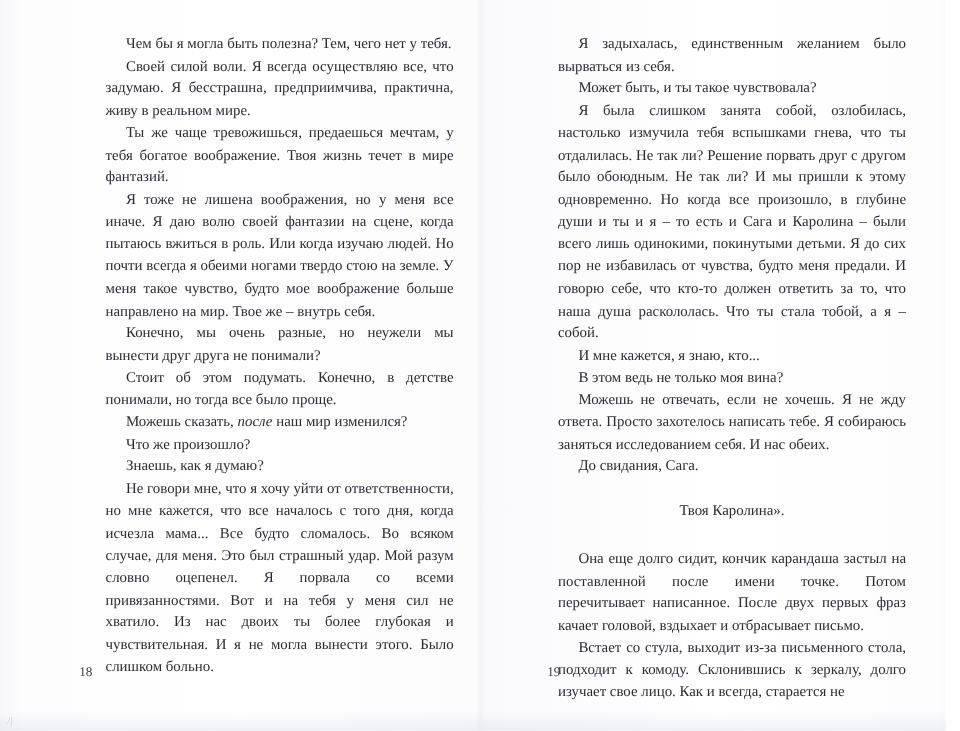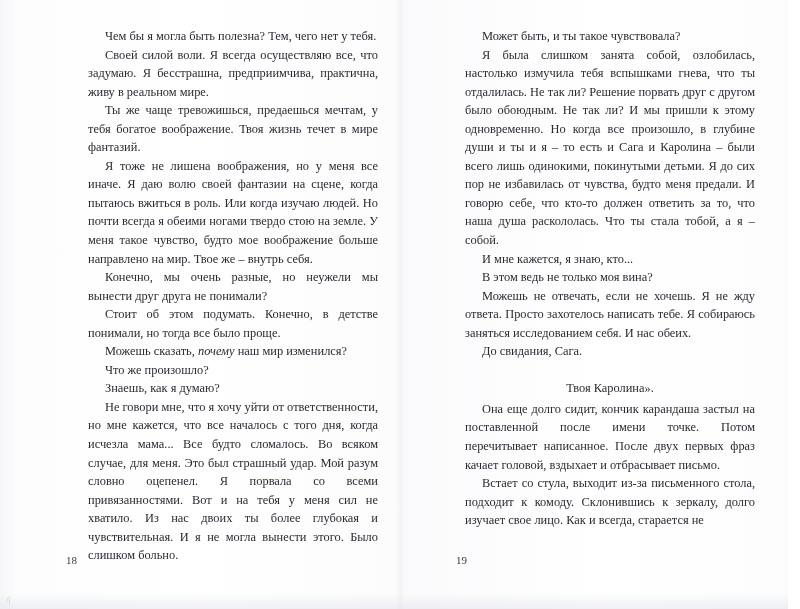--- a/index.html
+++ b/index.html
@@ -69,21 +69,21 @@
   .textblock p {
     margin: 0;
     text-indent: 17px;
     hyphens: manual;
   }
   .textblock p.signature {
     text-indent: 0;
     text-align: center;
     margin-top: 18.55px;
   }
-  .textblock p.gap-before { margin-top: 2px; }
+  .textblock p.gap-before { margin-top: 21px; }
 
   .textblock i, .textblock em {
     font-style: italic;
   }
 
   .folio {
     position: absolute;
     top: 553px;
     width: 290px;
     text-align: left;
@@ -122,30 +122,31 @@
 <div id="book-scan">
 
   <div class="page page-left">
     <div class="textblock">
       <p>Чем бы я могла быть полезна? Тем, чего нет у тебя.</p>
       <p>Своей силой воли. Я всегда осуществляю все, что задумаю. Я бесстрашна, предприимчива, практична, живу в реальном мире.</p>
       <p>Ты же чаще тревожишься, предаешься мечтам, у тебя богатое воображение. Твоя жизнь течет в мире фантазий.</p>
       <p>Я тоже не лишена воображения, но у меня все иначе. Я даю волю своей фантазии на сцене, когда пытаюсь вжиться в роль. Или когда изучаю людей. Но почти всегда я обеими ногами твердо стою на земле. У меня такое чувство, будто мое воображение больше направлено на мир. Твое же – внутрь себя.</p>
       <p>Конечно, мы очень разные, но неужели мы вынести друг друга не понимали?</p>
       <p>Стоит об этом подумать. Конечно, в детстве понимали, но тогда все было проще.</p>
-      <p><span>Можешь сказать, </span><i>почему</i><span> наш мир изменился?</span></p>
+      <p><span>Можешь сказать, </span><i>после</i><span> наш мир изменился?</span></p>
       <p>Что же произошло?</p>
       <p>Знаешь, как я думаю?</p>
       <p>Не говори мне, что я хочу уйти от ответственности, но мне кажется, что все началось с того дня, когда исчезла мама... Все будто сломалось. Во всяком случае, для меня. Это был страшный удар. Мой разум словно оцепенел. Я порвала со всеми привязанностями. Вот и на тебя у меня сил не хватило. Из нас двоих ты более глубокая и чувствительная. И я не могла вынести этого. Было слишком больно.</p>
     </div>
     <div class="folio">18</div>
   </div>
 
   <div class="page page-right">
     <div class="textblock">
+      <p>Я задыхалась, единственным желанием было вырваться из себя.</p>
       <p>Может быть, и ты такое чувствовала?</p>
       <p>Я была слишком занята собой, озлобилась, настолько измучила тебя вспышками гнева, что ты отдалилась. Не так ли? Решение порвать друг с другом было обоюдным. Не так ли? И мы пришли к этому одновременно. Но когда все произошло, в глубине души и ты и я – то есть и Сага и Каролина – были всего лишь одинокими, покинутыми детьми. Я до сих пор не избавилась от чувства, будто меня предали. И говорю себе, что кто-то должен ответить за то, что наша душа раскололась. Что ты стала тобой, а я – собой.</p>
       <p>И мне кажется, я знаю, кто...</p>
       <p>В этом ведь не только моя вина?</p>
       <p>Можешь не отвечать, если не хочешь. Я не жду ответа. Просто захотелось написать тебе. Я собираюсь заняться исследованием себя. И нас обеих.</p>
       <p>До свидания, Сага.</p>
       <p class="signature">Твоя Каролина».</p>
       <p class="gap-before">Она еще долго сидит, кончик карандаша застыл на поставленной после имени точке. Потом перечитывает написанное. После двух первых фраз качает головой, вздыхает и отбрасывает письмо.</p>
       <p>Встает со стула, выходит из-за письменного стола, подходит к комоду. Склонившись к зеркалу, долго изучает свое лицо. Как и всегда, старается не</p>
     </div>

